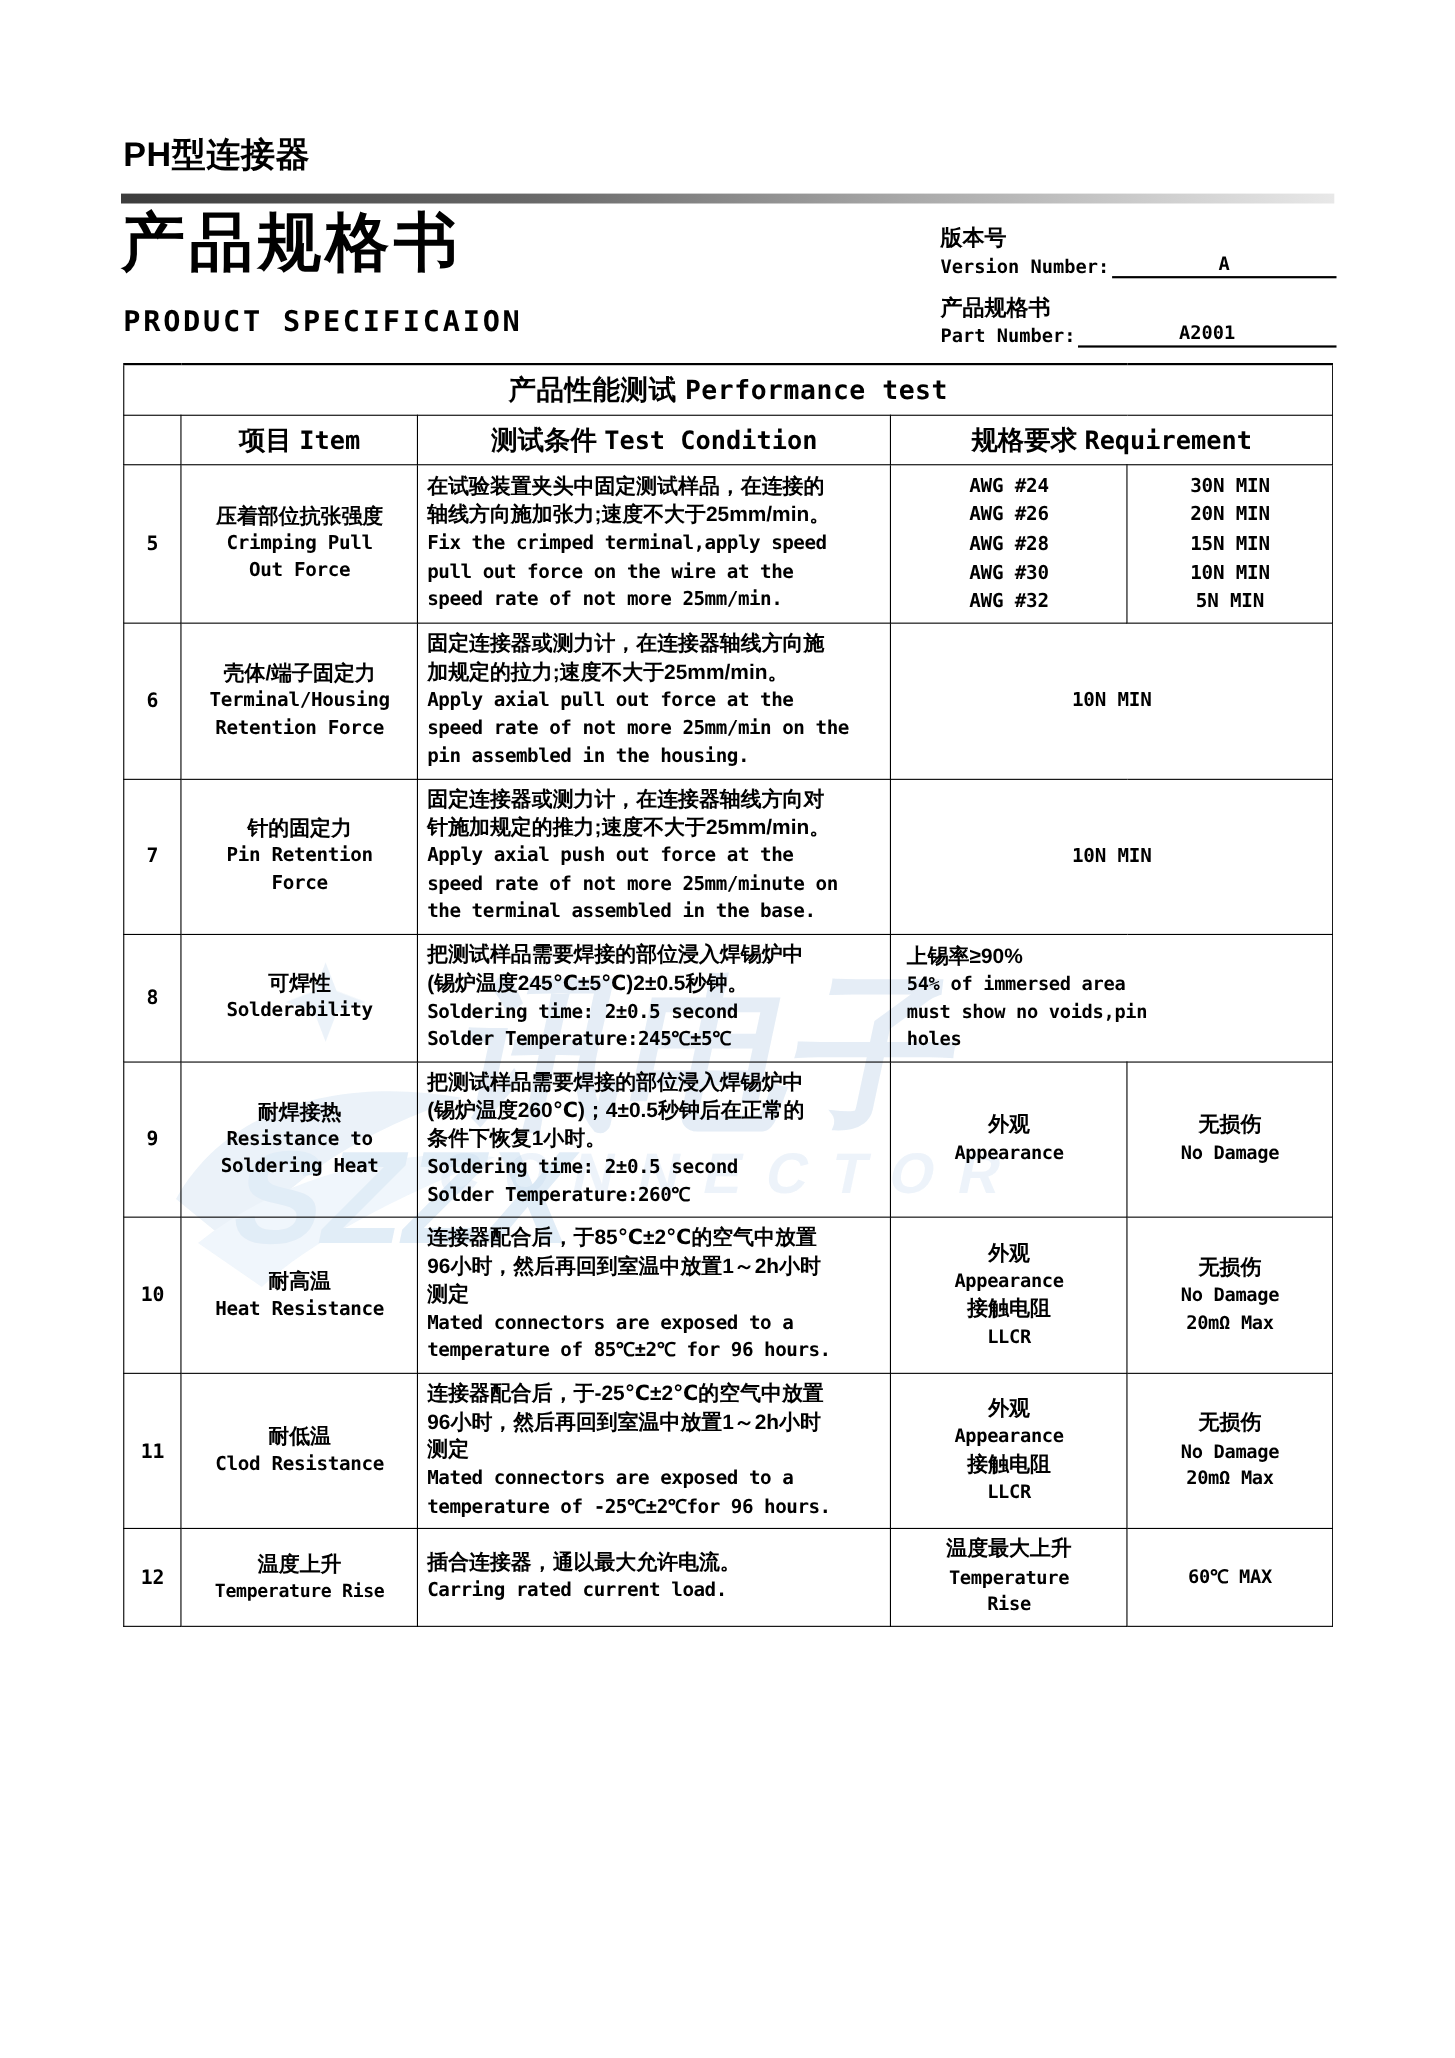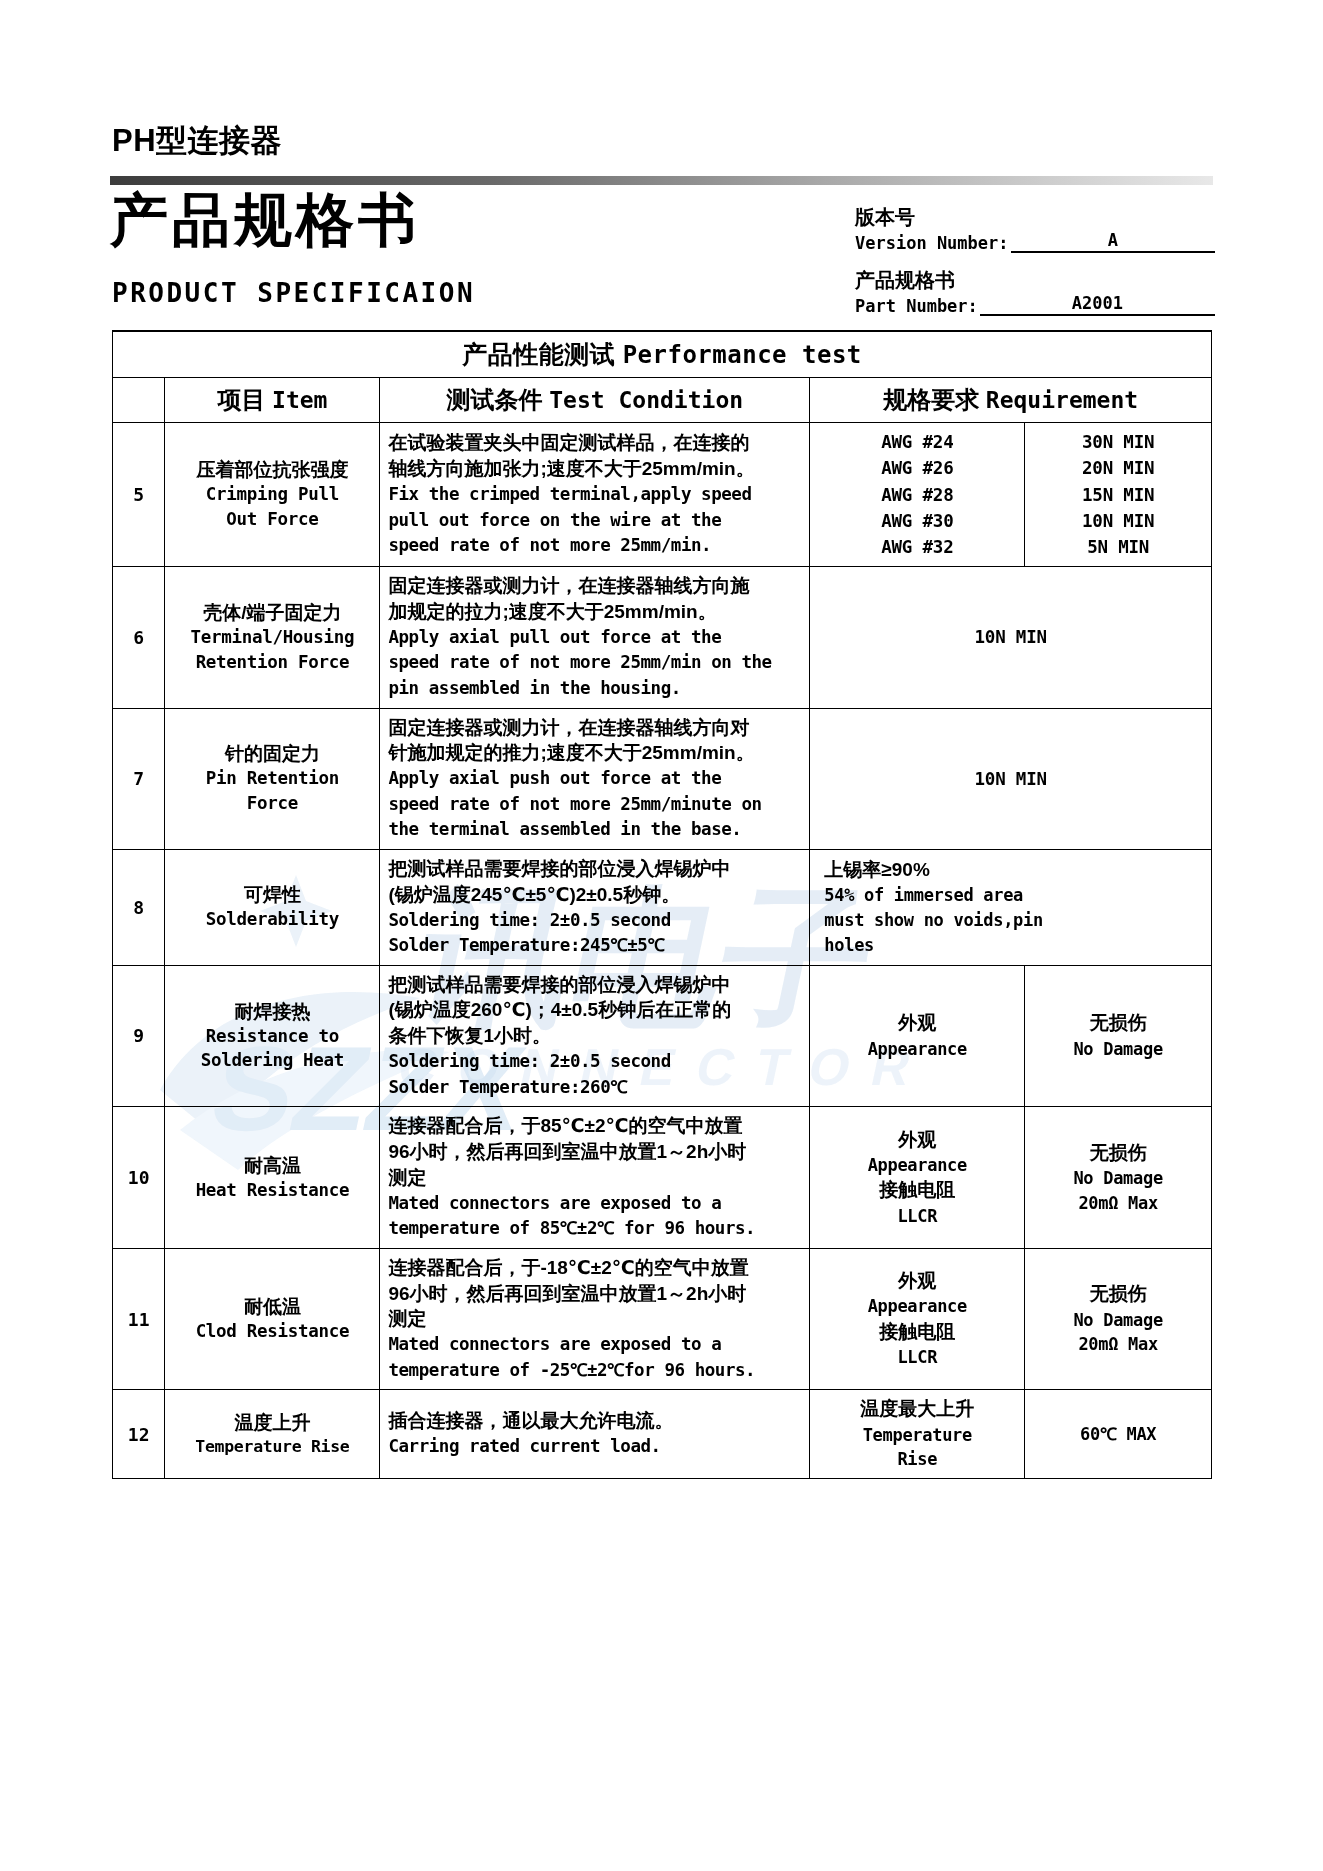--- a/index.html
+++ b/index.html
@@ -399,21 +399,21 @@
         </td>
       </tr>
 
       <tr>
         <td class="c-no">11</td>
         <td class="c-item">
           <div class="cn">耐低温</div>
           <div class="en">Clod Resistance</div>
         </td>
         <td class="c-cond pad-cond">
-          <div class="cond-cn">连接器配合后，于-18℃±2℃的空气中放置</div>
+          <div class="cond-cn">连接器配合后，于-25℃±2℃的空气中放置</div>
           <div class="cond-cn">96小时，然后再回到室温中放置1～2h小时</div>
           <div class="cond-cn">测定</div>
           <div class="cond-en">Mated connectors are exposed to a</div>
           <div class="cond-en">temperature of -25℃±2℃for 96 hours.</div>
         </td>
         <td class="c-req">
           <div class="req-cn">外观</div>
           <div class="req-en">Appearance</div>
           <div class="req-cn">接触电阻</div>
           <div class="req-en">LLCR</div>

